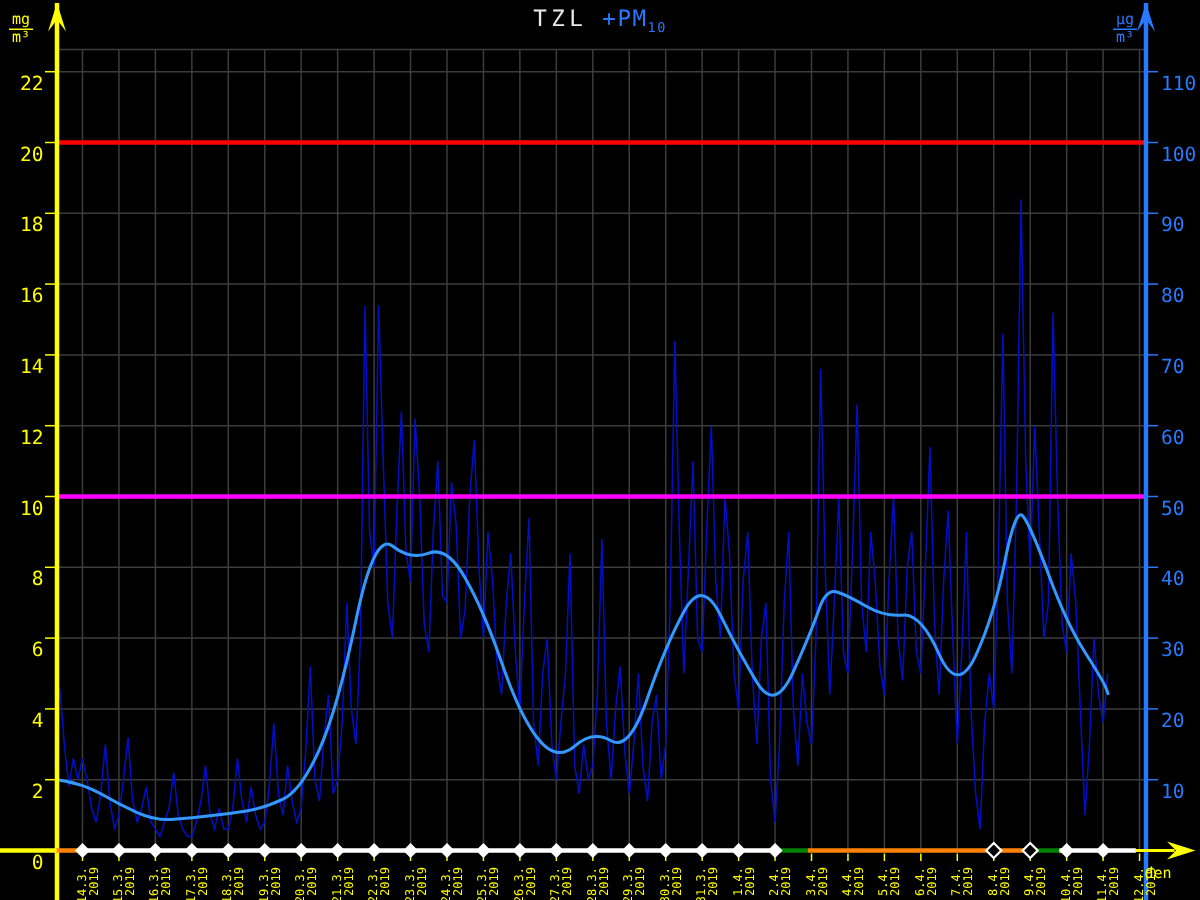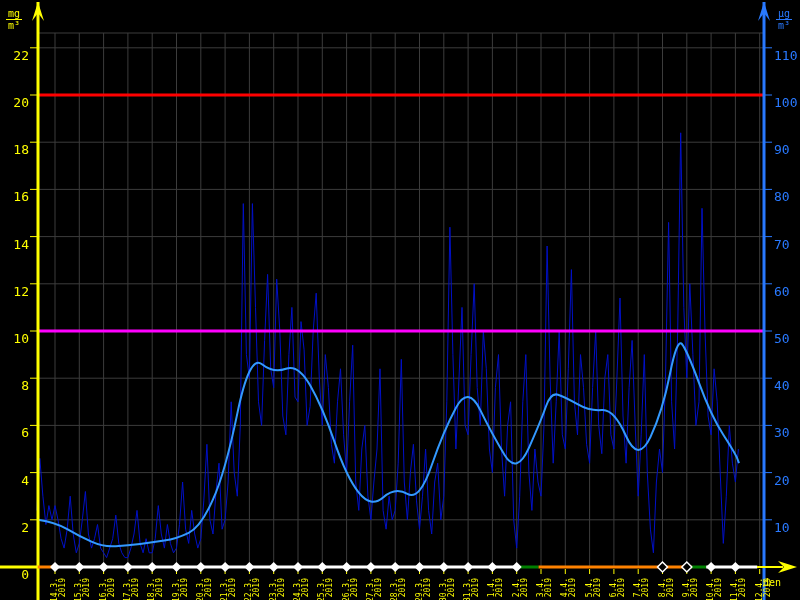--- a/index.html
+++ b/index.html
@@ -7,21 +7,21 @@
          font-family:"DejaVu Sans Mono",monospace;}
   .stage svg{position:absolute;left:0;top:0;}
   .title{position:absolute;left:0;top:4px;width:800px;text-align:center;font-size:15px;line-height:16px;}
   .t-station{color:#e8e8e8;letter-spacing:3px;}
   .t-series{color:#2979ff;margin-left:10px;letter-spacing:1px;}
   .t-series sub{font-size:9px;}
   .unit{position:absolute;text-align:center;font-size:10px;line-height:11px;}
   .unit .num{display:block;border-bottom:1px solid currentColor;padding:0 2px;text-align:right;}
   .unit .den{display:block;}
   .unit-left{left:6px;top:8px;color:#ffff00;}
-  .unit-right{left:776px;top:8px;color:#2979ff;}
+  .unit-right{left:742px;top:8px;color:#2979ff;}
   .xlabel{position:absolute;left:763px;top:577px;color:#ffff00;font-size:10px;font-weight:normal;}
 </style>
 </head>
 <body>
 
 <div class="stage">
   <svg id="plot" width="800" height="600">
       <line x1="55" y1="33" x2="55" y2="567" stroke="#3c3c3c" stroke-width="1"></line>
       <line x1="79.3" y1="33" x2="79.3" y2="567" stroke="#3c3c3c" stroke-width="1"></line>
       <line x1="103.6" y1="33" x2="103.6" y2="567" stroke="#3c3c3c" stroke-width="1"></line>
@@ -236,20 +236,23 @@
       <path d="M706.1,567 L711.1,562 L716.1,567 L711.1,572 Z" fill="#ffffff"></path>
       <line x1="735.4" y1="569" x2="735.4" y2="574" stroke="#ffff00" stroke-width="1"></line>
       <text x="737.4" y="578" fill="#ffff00" font-size="8" text-anchor="end" transform="rotate(-90 737.4 578)" font-family="DejaVu Sans Mono, monospace">11.4.</text>
       <text x="745.4" y="578" fill="#ffff00" font-size="8" text-anchor="end" transform="rotate(-90 745.4 578)" font-family="DejaVu Sans Mono, monospace">2019</text>
       <path d="M730.4,567 L735.4,562 L740.4,567 L735.4,572 Z" fill="#ffffff"></path>
       <line x1="759.7" y1="569" x2="759.7" y2="574" stroke="#ffff00" stroke-width="1"></line>
       <text x="761.7" y="578" fill="#ffff00" font-size="8" text-anchor="end" transform="rotate(-90 761.7 578)" font-family="DejaVu Sans Mono, monospace">12.4.</text>
       <text x="769.7" y="578" fill="#ffff00" font-size="8" text-anchor="end" transform="rotate(-90 769.7 578)" font-family="DejaVu Sans Mono, monospace">2019</text>
     </svg>
 
+  <div class="title">
+    <span class="t-station">TZL</span><span class="t-series"><span>+PM</span><sub>10</sub></span>
+  </div>
 
   <div class="unit unit-left">
     <span class="num">mg</span>
     <span class="den">m³</span>
   </div>
 
   <div class="unit unit-right">
     <span class="num">µg</span>
     <span class="den">m³</span>
   </div>

